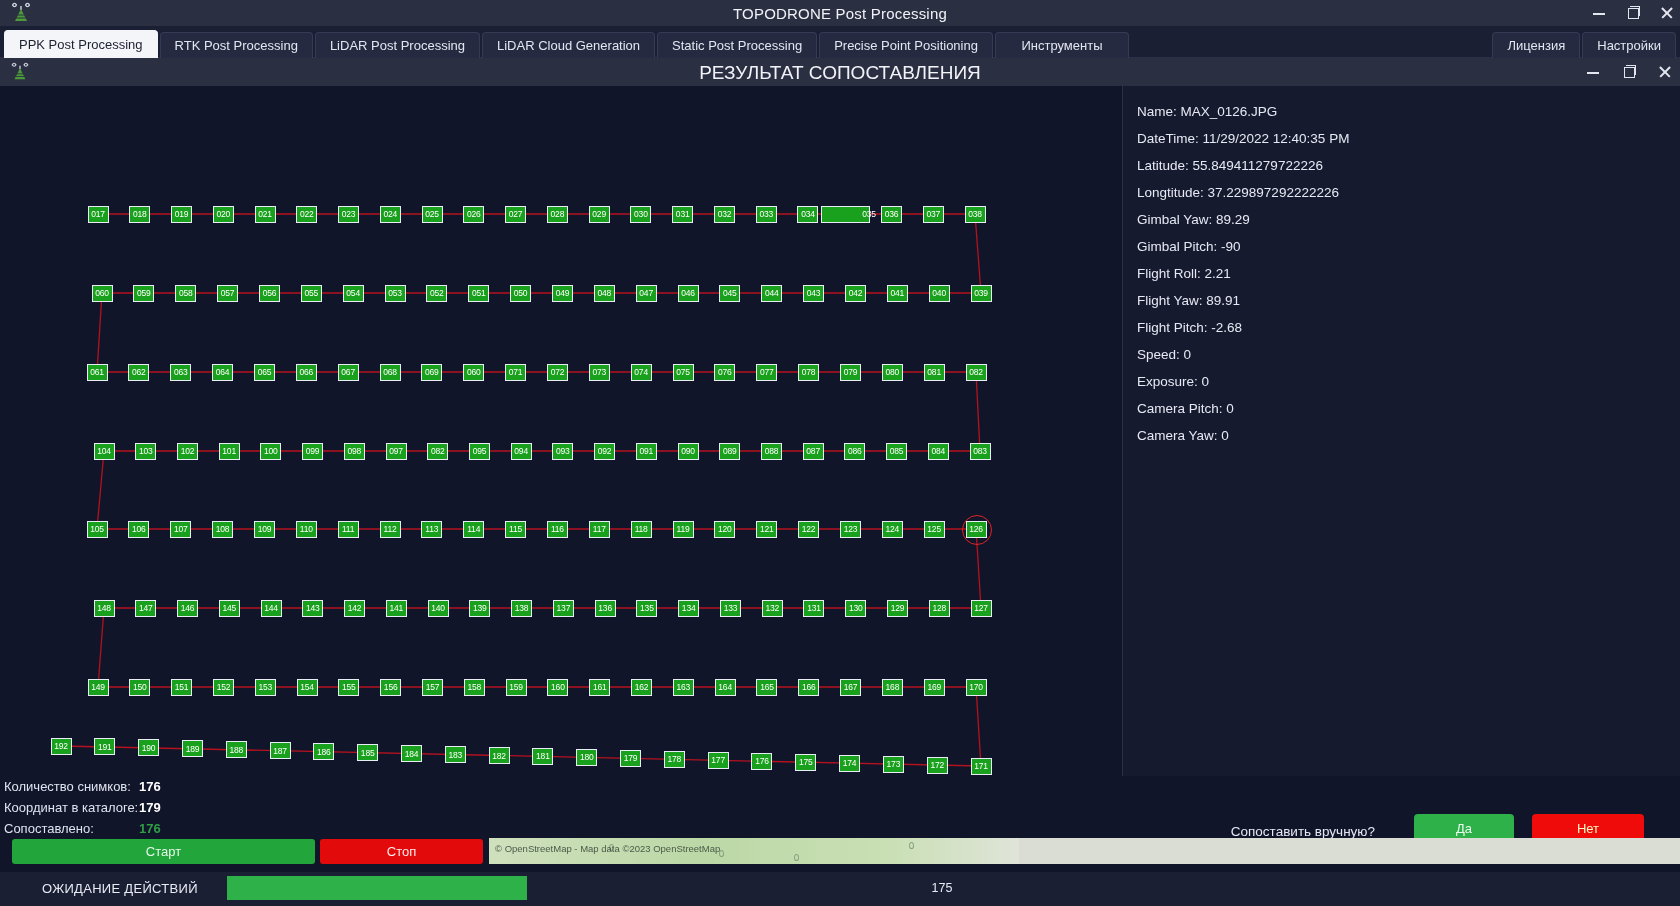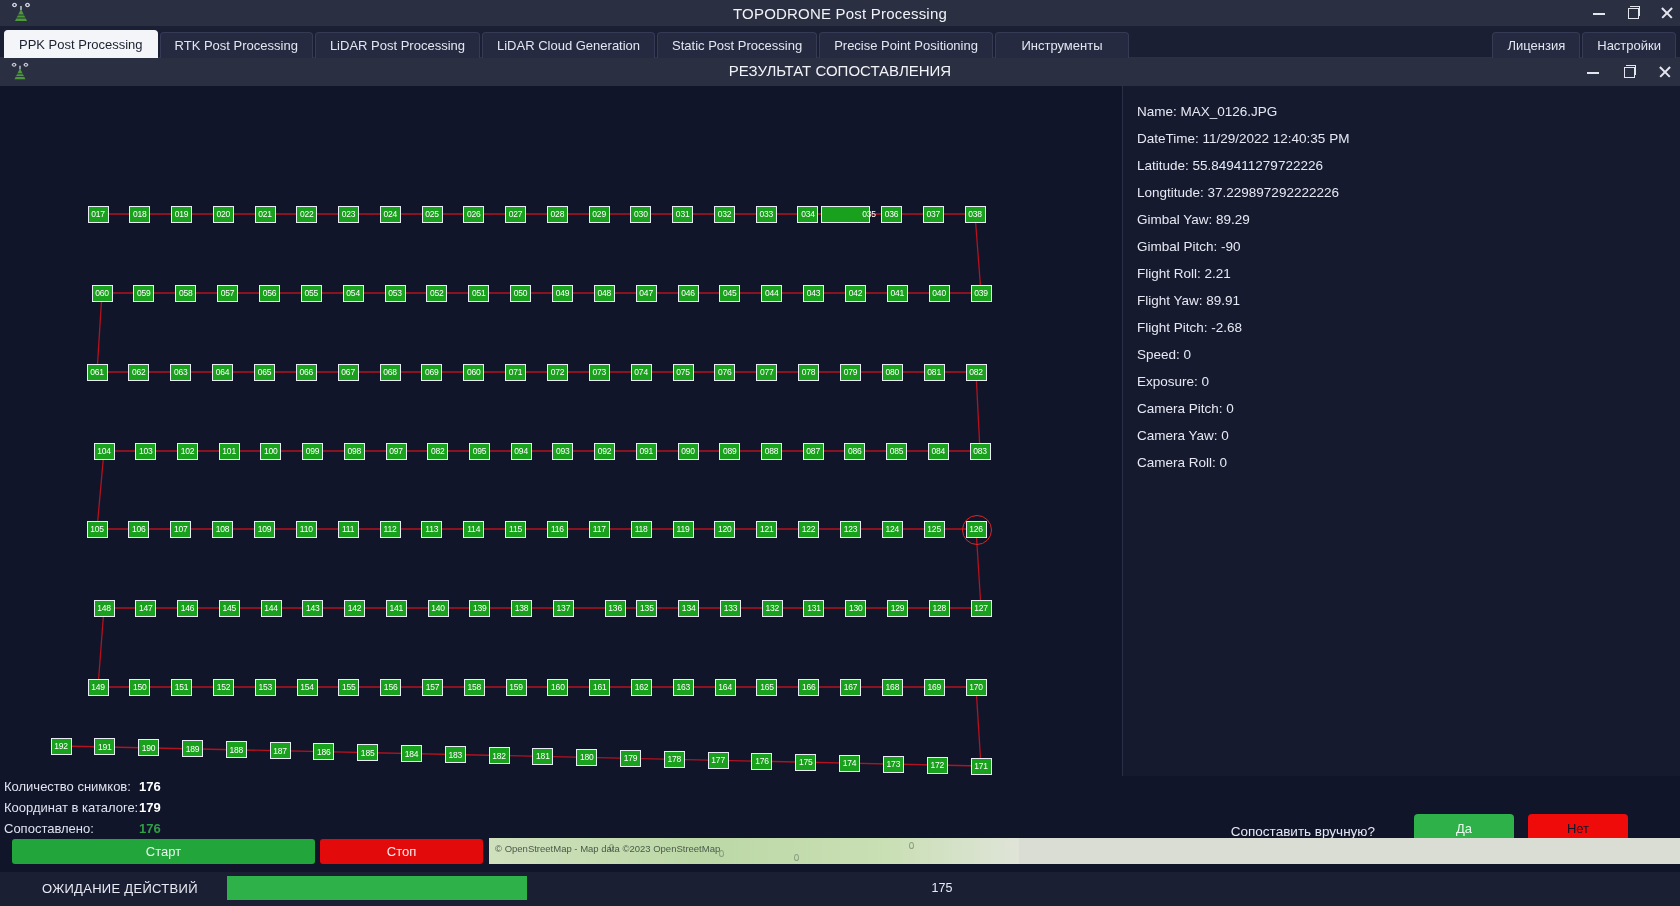--- a/index.html
+++ b/index.html
@@ -57,21 +57,21 @@
   .tabs-right { position: absolute; right: 4px; top: 2px; display: flex; align-items: flex-end; height: 30px; }
   .tabs-right .tab { margin-right: 0; margin-left: 2px; }
 
   
   .inner-titlebar {
     position: absolute; left: 0; top: 58px; width: 1680px; height: 28px;
     background: #2b2f42;
   }
   .inner-title {
     position: absolute; left: 0; right: 0; text-align: center; top: 4px;
-    font-size: 15px; color: #f2f3f8;
+    font-size: 19px; color: #f2f3f8;
   }
   .inner-logo { position: absolute; left: 8px; top: 4px; width: 24px; height: 20px; }
   .inner-winbtns { position: absolute; right: 8px; top: 0; height: 28px; display: flex; align-items: center; gap: 22px; }
 
   .workspace { position: absolute; left: 0; top: 86px; width: 1680px; height: 690px; background: #11152a; }
 
   
   .plot {
     position: absolute; left: 0; top: 0; width: 1122px; height: 690px;
     background: #11152a; overflow: hidden;
@@ -115,22 +115,22 @@
   .manual-q {
     position: absolute; right: 305px; top: 48px;
     font-size: 13.5px; color: #e6e9f3; white-space: nowrap;
   }
   .btn-yes {
     position: absolute; right: 166px; top: 38px; width: 100px; height: 29px;
     background: #2fb14a; color: #eafbee; border: none; border-radius: 4px;
     font-size: 13px; font-family: "Liberation Sans", sans-serif; cursor: default;
   }
   .btn-no {
-    position: absolute; right: 52px; top: 38px; width: 100px; height: 29px;
-    background: #f00b0b; color: #0f172a; border: none; border-radius: 4px;
+    position: absolute; right: 36px; top: 38px; width: 112px; height: 29px;
+    background: #f00b0b; color: #fef9c3; border: none; border-radius: 4px;
     font-size: 13px; font-family: "Liberation Sans", sans-serif; cursor: default;
   }
 
   .btn-start {
     position: absolute; left: 12px; top: 63px; width: 303px; height: 25px;
     background: #22a53a; color: #e6f8eb; border: none; border-radius: 3px;
     font-size: 13px; font-family: "Liberation Sans", sans-serif; cursor: default;
   }
   .btn-stop {
     position: absolute; left: 320px; top: 63px; width: 163px; height: 25px;
@@ -388,21 +388,21 @@
         <div class="node" style="left: 177.024px; top: 513.5px;">146</div>
         <div class="node" style="left: 218.786px; top: 513.5px;">145</div>
         <div class="node" style="left: 260.548px; top: 513.5px;">144</div>
         <div class="node" style="left: 302.31px; top: 513.5px;">143</div>
         <div class="node" style="left: 344.071px; top: 513.5px;">142</div>
         <div class="node" style="left: 385.833px; top: 513.5px;">141</div>
         <div class="node" style="left: 427.595px; top: 513.5px;">140</div>
         <div class="node" style="left: 469.357px; top: 513.5px;">139</div>
         <div class="node" style="left: 511.119px; top: 513.5px;">138</div>
         <div class="node" style="left: 552.881px; top: 513.5px;">137</div>
-        <div class="node" style="left: 594.643px; top: 513.5px; margin-left: 10px;">136</div>
+        <div class="node" style="left: 594.643px; top: 513.5px;">136</div>
         <div class="node" style="left: 636.405px; top: 513.5px;">135</div>
         <div class="node" style="left: 678.167px; top: 513.5px;">134</div>
         <div class="node" style="left: 719.929px; top: 513.5px;">133</div>
         <div class="node" style="left: 761.69px; top: 513.5px;">132</div>
         <div class="node" style="left: 803.452px; top: 513.5px;">131</div>
         <div class="node" style="left: 845.214px; top: 513.5px;">130</div>
         <div class="node" style="left: 886.976px; top: 513.5px;">129</div>
         <div class="node" style="left: 928.738px; top: 513.5px;">128</div>
         <div class="node" style="left: 970.5px; top: 513.5px;">127</div>
         <div class="node" style="left: 87.5px; top: 592.5px;">149</div>
@@ -460,21 +460,20 @@
         <div class="meta-row">Longtitude: 37.229897292222226</div>
         <div class="meta-row">Gimbal Yaw: 89.29</div>
         <div class="meta-row">Gimbal Pitch: -90</div>
         <div class="meta-row">Flight Roll: 2.21</div>
         <div class="meta-row">Flight Yaw: 89.91</div>
         <div class="meta-row">Flight Pitch: -2.68</div>
         <div class="meta-row">Speed: 0</div>
         <div class="meta-row">Exposure: 0</div>
         <div class="meta-row">Camera Pitch: 0</div>
         <div class="meta-row">Camera Yaw: 0</div>
-        <div class="meta-row">Camera Roll: 0</div>
       </div>
   </div>
 </div>
 
 <div class="bottom">
 
   <div class="stats">
     <div class="stat-line">
       <span class="stat-label">Количество снимков:</span>
       <span class="stat-value">176</span>

